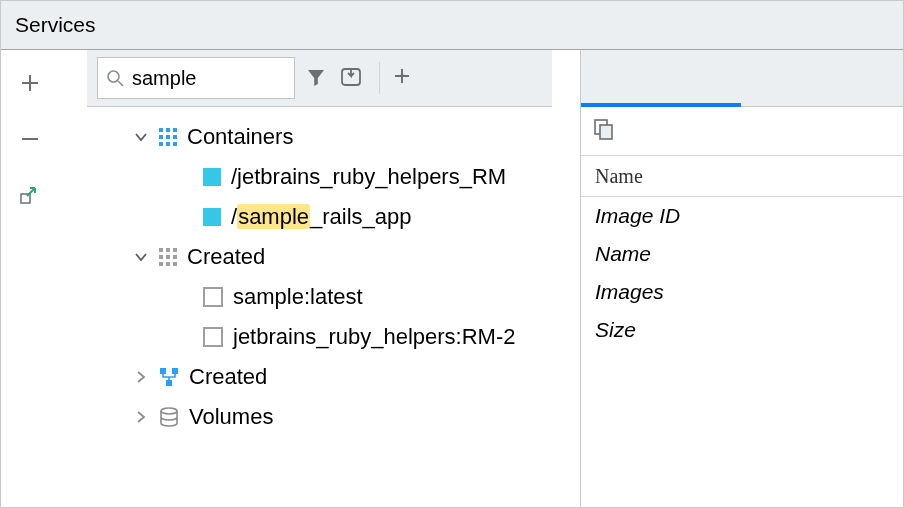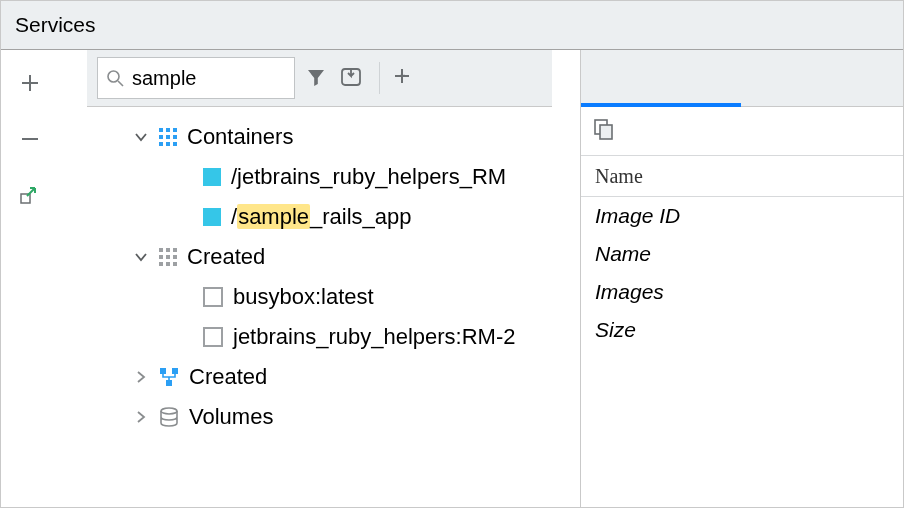--- a/index.html
+++ b/index.html
@@ -146,21 +146,21 @@
               <span></span>
               <span></span>
               <span></span>
               <span></span>
             </span>
           <span class="label">Created</span>
         </div>
         <div class="row">
           <span class="indent" style="width:116px"></span>
           <span class="sq-outline"></span>
-          <span class="label">busybox:latest</span>
+          <span class="label">sample:latest</span>
         </div>
         <div class="row">
           <span class="indent" style="width:116px"></span>
           <span class="sq-outline"></span>
           <span class="label">jetbrains_ruby_helpers:RM-2</span>
         </div>
 
         <div class="row">
           <span class="indent" style="width:44px"></span>
           <span class="arrow">

